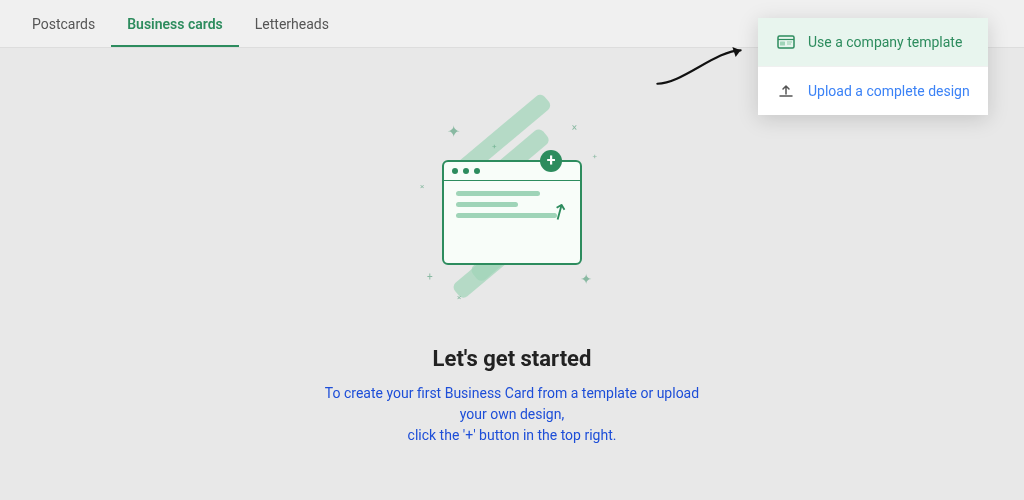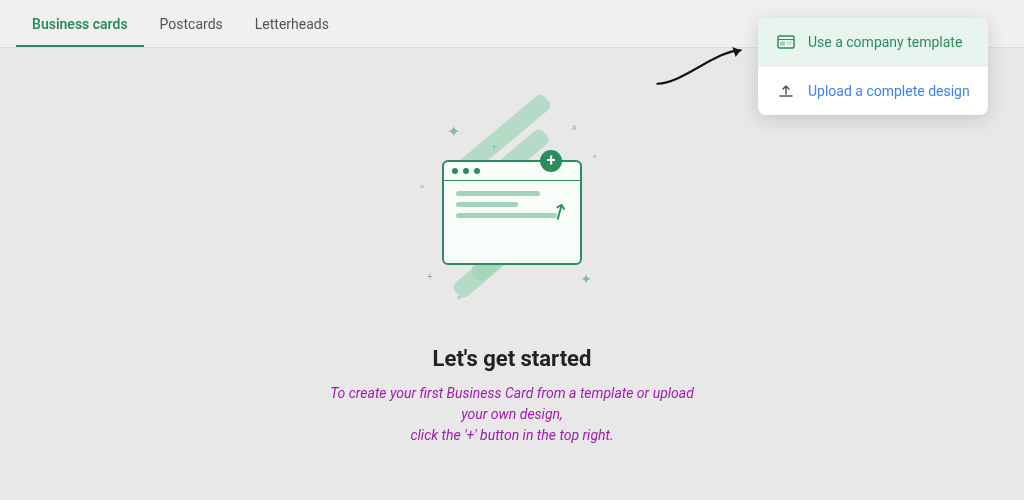--- a/index.html
+++ b/index.html
@@ -151,33 +151,32 @@
       text-align: center;
     }
     .heading {
       font-size: 22px;
       font-weight: 700;
       color: #222;
       margin-bottom: 12px;
     }
     .subtext {
       font-size: 14px;
-      color: #a21caf;
+      color: #1d4ed8;
       line-height: 1.5;
       max-width: 380px;
-      font-style: italic;
     }
 
     
     .dropdown-menu {
       position: absolute;
       top: 18px;
       right: 36px;
       background: #fff;
-      border-radius: 8px;
+      border-radius: 0;
       box-shadow: 0 4px 20px rgba(0,0,0,0.15);
       z-index: 100;
       width: 230px;
       overflow: hidden;
     }
     .menu-item {
       display: flex;
       align-items: center;
       gap: 12px;
       padding: 14px 18px;
@@ -210,22 +209,22 @@
     }
     .arrow-pointer svg {
       width: 100px;
       height: 50px;
     }
   </style>
 </head>
 <body>
 
 <nav class="nav-tabs">
+  <div class="nav-tab">Postcards</div>
   <div class="nav-tab active">Business cards</div>
-  <div class="nav-tab">Postcards</div>
   <div class="nav-tab">Letterheads</div>
 </nav>
 
 <main class="main-content">
 
   <div class="illustration">
 
     <div class="stripe" style="width:130px;height:18px;transform:rotate(-40deg);top:30px;left:30px;"></div>
     <div class="stripe" style="width:100px;height:18px;transform:rotate(-40deg);top:55px;left:55px;"></div>
     <div class="stripe" style="width:80px;height:18px;transform:rotate(-40deg);top:80px;left:80px;"></div>

